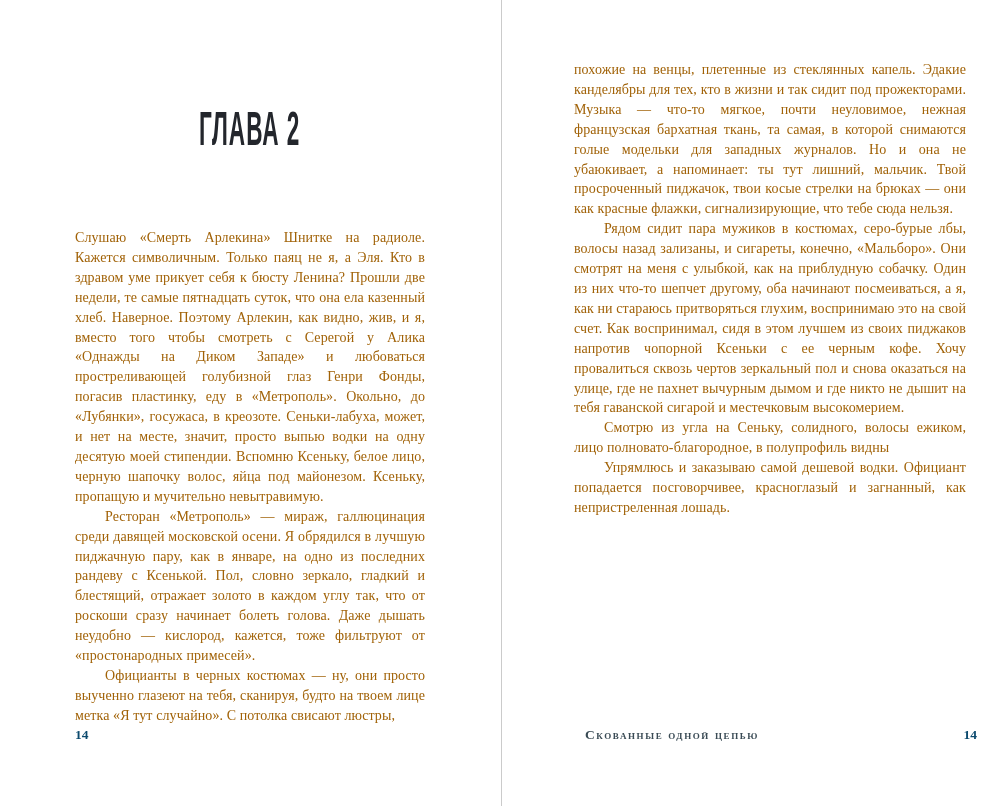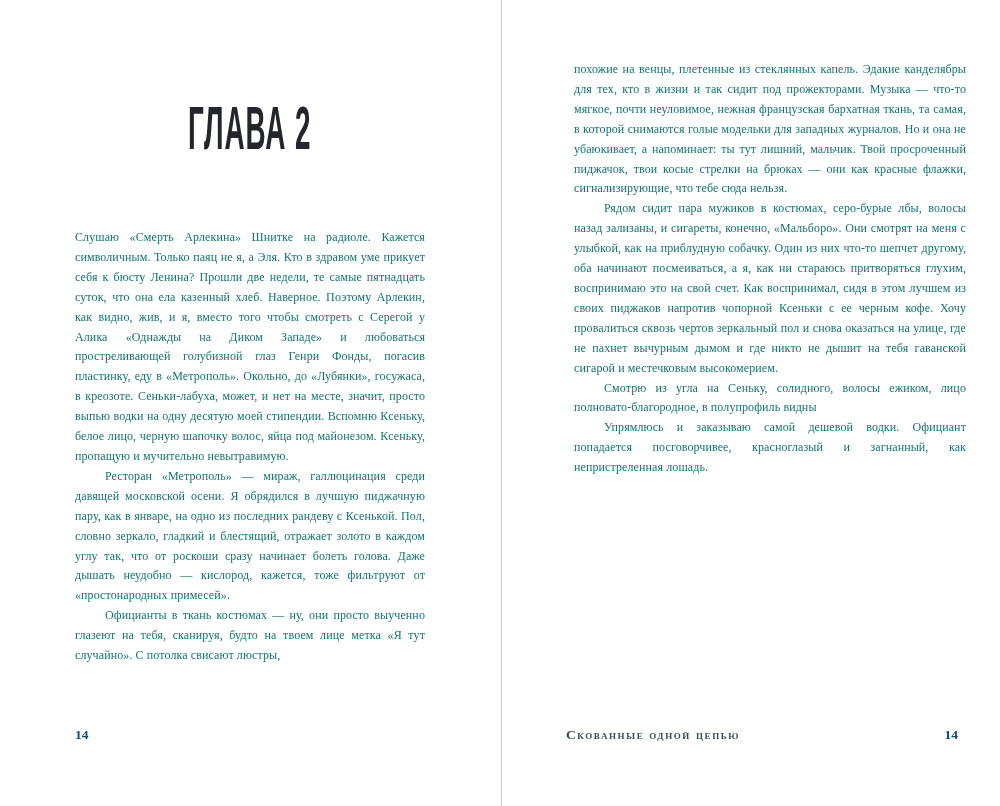--- a/index.html
+++ b/index.html
@@ -38,51 +38,51 @@
     left: 72px;
     top: 60px;
     width: 392px;
   }
 
   .chapter-heading {
     margin: 0 0 76px 0;
     text-align: center;
     font-family: "Liberation Sans", sans-serif;
     font-weight: 700;
-    font-size: 58px;
+    font-size: 47px;
     line-height: 48px;
     color: #23262c;
     white-space: nowrap;
   }
   .chapter-heading .squeeze {
     display: inline-block;
     transform: scaleX(0.48) scaleY(1.04);
     transform-origin: 50% 50%;
     letter-spacing: 2px;
   }
 
   .body-text p {
     margin: 0;
-    font-size: 12px;
+    font-size: 14px;
     line-height: 19.9px;
-    color: #0f766e;
+    color: #a16207;
     text-align: justify;
     letter-spacing: 0.1px;
   }
   .body-text p.indent { text-indent: 30px; }
 
   .footer {
     position: absolute;
     top: 727px;
     font-size: 13.5px;
     color: #2f3e4c;
   }
   .footer-left { left: 75px; }
   .footer-right {
-    left: 64px;
+    left: 83px;
     width: 392px;
     display: flex;
     justify-content: space-between;
     align-items: center;
     gap: 12px;
   }
   .page-num {
     font-weight: 700;
     color: #0c4a6e;
   }
@@ -101,21 +101,21 @@
 
   <div class="page page-left">
     <div class="page-inner-left">
       <h1 class="chapter-heading"><span class="squeeze">ГЛАВА 2</span></h1>
       <div class="body-text">
 
           <p>Слушаю «Смерть Арлекина» Шнитке на радиоле. Кажется символичным. Только паяц не я, а Эля. Кто в здравом уме прикует себя к бюсту Ленина? Прошли две недели, те самые пятнадцать суток, что она ела казенный хлеб. Наверное. Поэтому Арлекин, как видно, жив, и я, вместо того чтобы смотреть с Серегой у Алика «Однажды на Диком Западе» и любоваться простреливающей голубизной глаз Генри Фонды, погасив пластинку, еду в «Метрополь». Окольно, до «Лубянки», госужаса, в креозоте. Сеньки-лабуха, может, и нет на месте, значит, просто выпью водки на одну десятую моей стипендии. Вспомню Ксеньку, белое лицо, черную шапочку волос, яйца под майонезом. Ксеньку, пропащую и мучительно невытравимую.</p>
 
           <p class="indent">Ресторан «Метрополь» — мираж, галлюцинация среди давящей московской осени. Я обрядился в лучшую пиджачную пару, как в январе, на одно из последних рандеву с Ксенькой. Пол, словно зеркало, гладкий и блестящий, отражает золото в каждом углу так, что от роскоши сразу начинает болеть голова. Даже дышать неудобно — кислород, кажется, тоже фильтруют от «простонародных примесей».</p>
 
-          <p class="indent">Официанты в ткань костюмах — ну, они просто выученно глазеют на тебя, сканируя, будто на твоем лице метка «Я тут случайно». С потолка свисают люстры,</p>
+          <p class="indent">Официанты в черных костюмах — ну, они просто выученно глазеют на тебя, сканируя, будто на твоем лице метка «Я тут случайно». С потолка свисают люстры,</p>
         </div>
     </div>
     <div class="footer footer-left">
       <span class="page-num">14</span>
     </div>
   </div>
 
   <div class="page page-right">
     <div class="page-inner-right">
       <div class="body-text">

